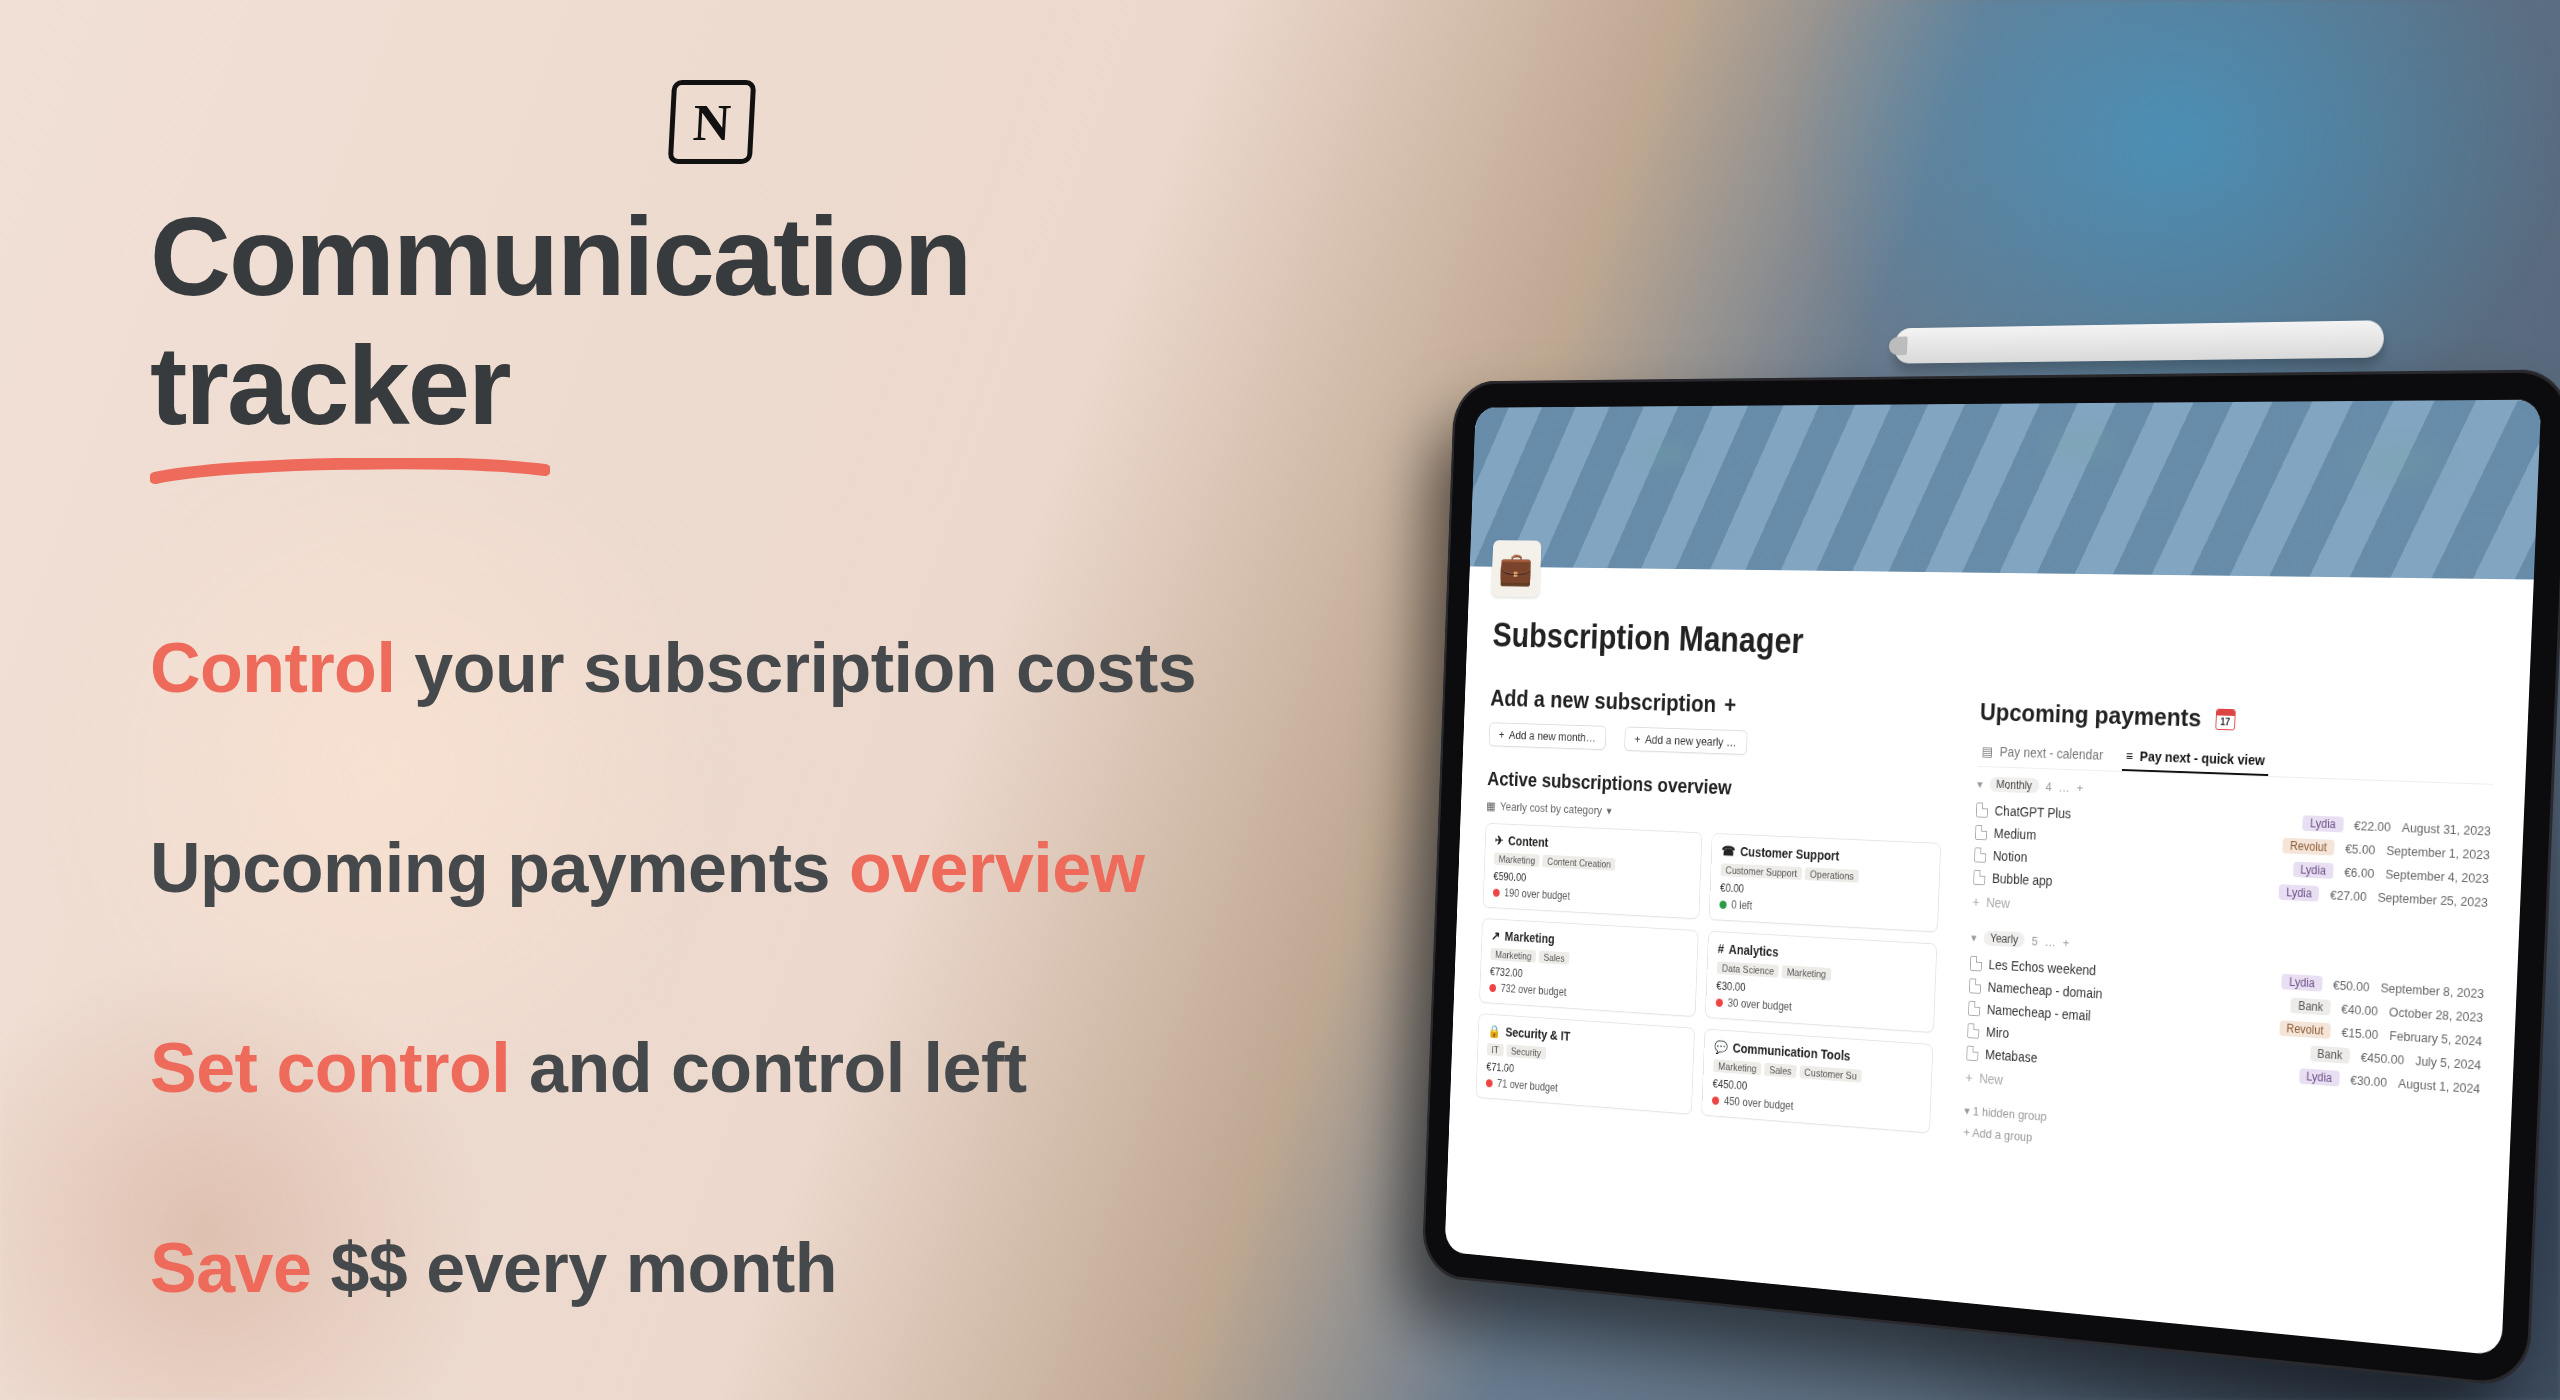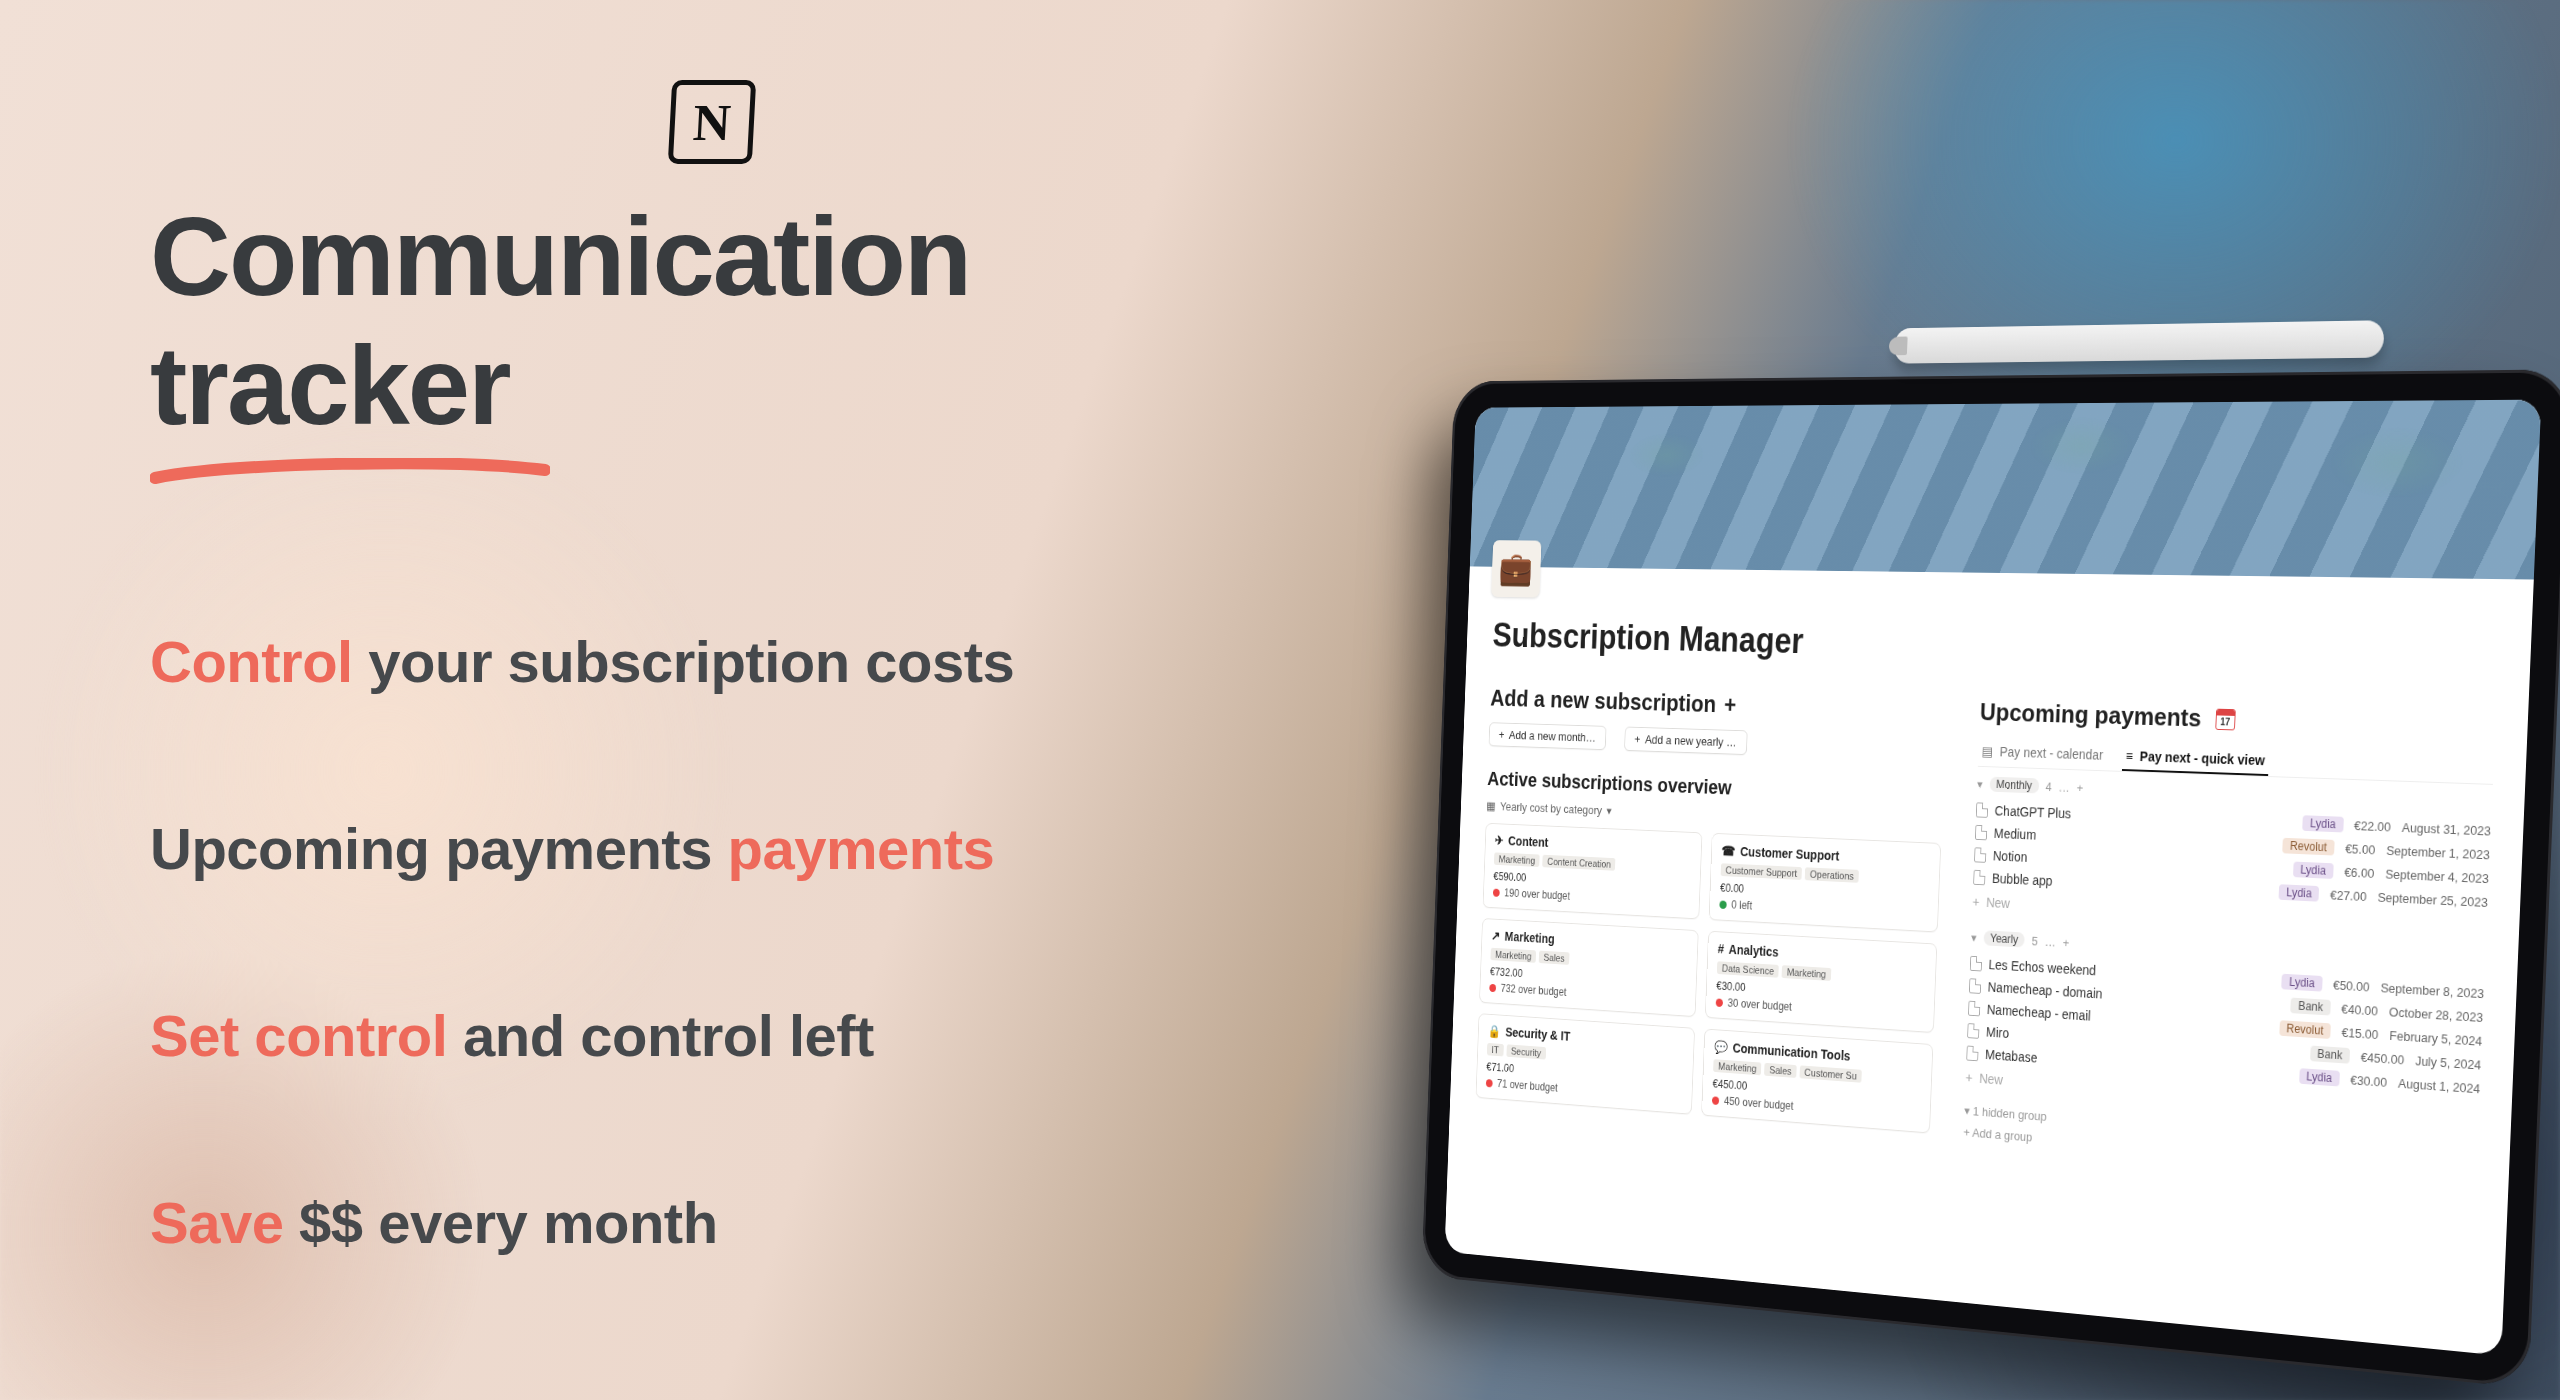--- a/index.html
+++ b/index.html
@@ -38,21 +38,21 @@
   margin-top:28px;
   font-size:112px; font-weight:800; color:#383b3e; letter-spacing:-2px;
 }
 .underline-stroke {
   margin-top:8px; width:400px; height:30px;
 }
 .underline-stroke svg { width:100%; height:100%; }
 
 .bullets { margin-top:140px; }
 .bullets p {
-  font-size:58px; font-weight:700; color:#46494c;
+  font-size:70px; font-weight:700; color:#46494c;
   margin-bottom:120px; letter-spacing:-.5px;
 }
 .bullets p:last-child { margin-bottom:8px; }
 .hl { color:#ee6a5b; }
 
 
 .tablet-area {
   position:absolute; right:10px; top:370px;
   transform: perspective(2600px) rotateY(-16deg) rotateZ(2.5deg);
   transform-origin: right center;
@@ -169,21 +169,21 @@
     <svg viewBox="0 0 400 30">
       <path d="M5 20 C 80 5, 300 0, 395 12" stroke="#ee6a5b" stroke-width="12" fill="none" stroke-linecap="round"></path>
     </svg>
   </div>
 
   <div class="bullets">
     <p>
       <span class="hl">Control</span><span> your subscription costs</span>
     </p>
     <p>
-      <span>Upcoming payments </span><span class="hl">payments</span>
+      <span>Upcoming payments </span><span class="hl">overview</span>
     </p>
     <p>
       <span class="hl">Set control</span><span> and control left</span>
     </p>
     <p>
       <span class="hl">Save</span><span> $$ every month</span>
     </p>
   </div>
 </div>
 

